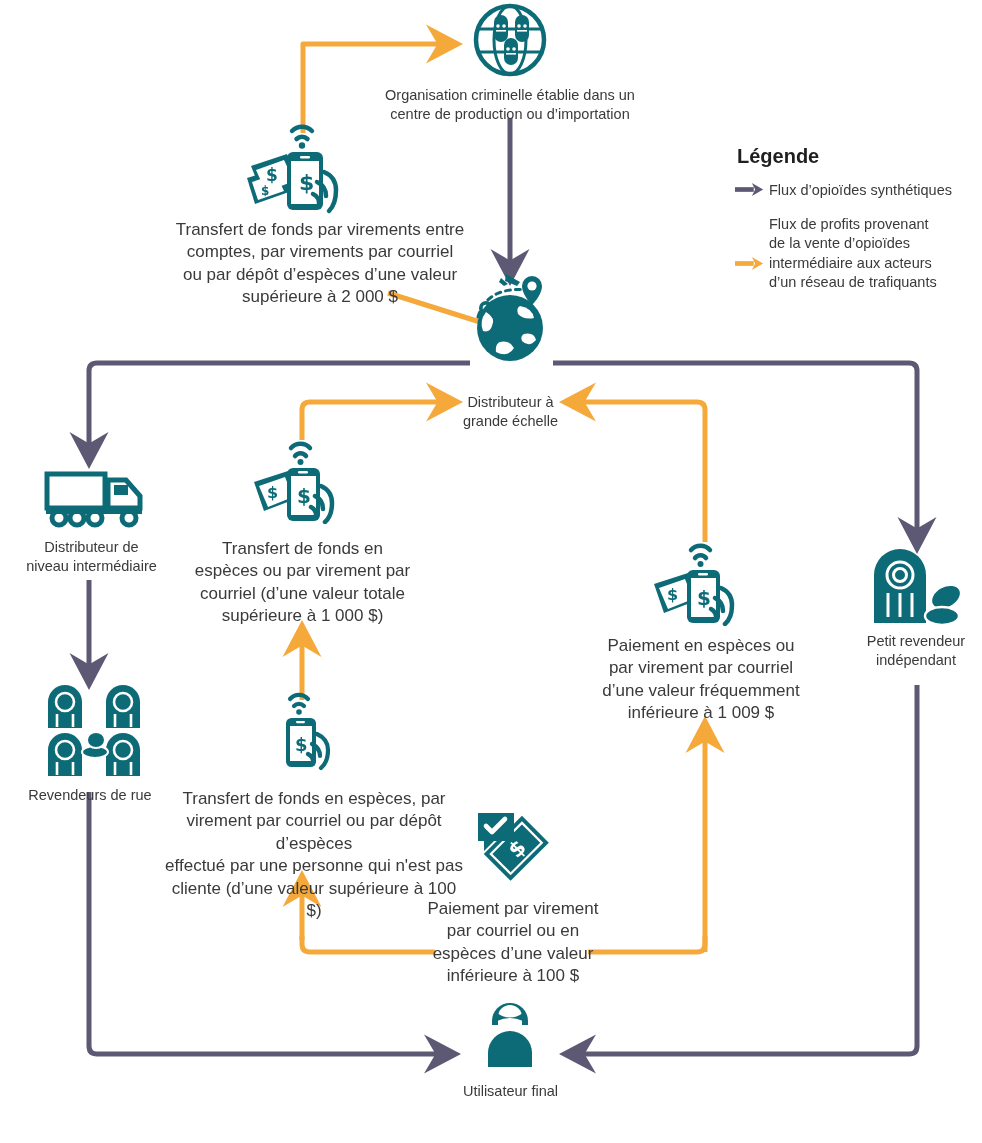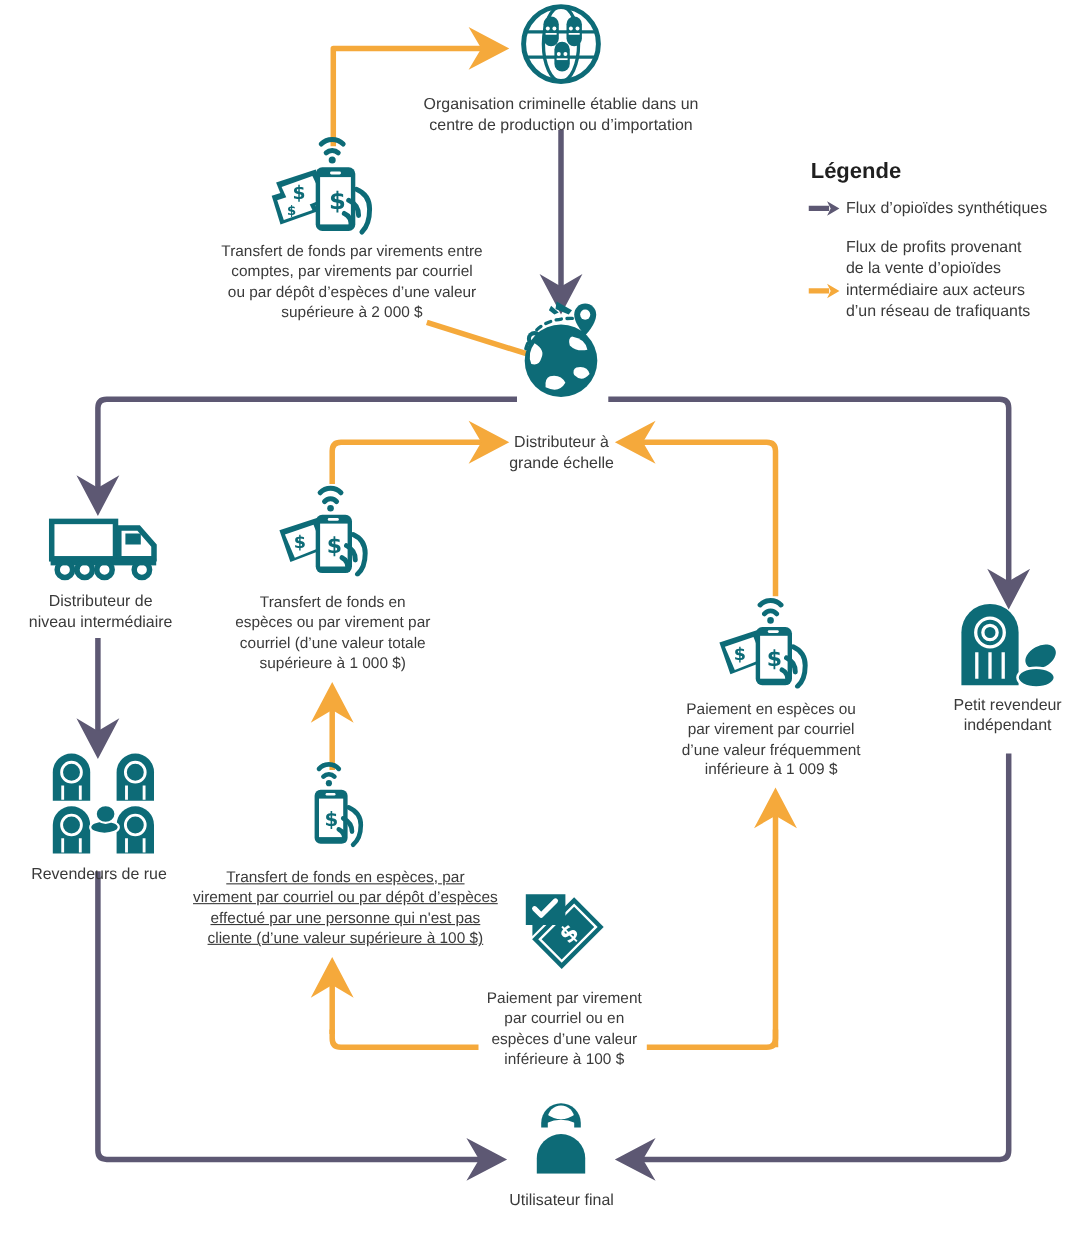--- a/index.html
+++ b/index.html
@@ -4,21 +4,21 @@
 <style>
   html,body{margin:0;padding:0;background:#ffffff;}
   body{
     width:982px;height:1143px;position:relative;overflow:hidden;
     font-family:"Liberation Sans","DejaVu Sans",sans-serif;
     color:#2d2d2d;
   }
   .canvas{position:absolute;left:0;top:0;width:982px;height:1143px;}
   svg.flow{position:absolute;left:0;top:0;width:982px;height:1143px;}
   .lbl{
-    position:absolute;text-align:center;font-size:14px;line-height:1.32;
+    position:absolute;text-align:center;font-size:17px;line-height:1.32;
     color:#3a3a3a;white-space:pre-line;
   }
   .node-lbl{font-size:14.5px;line-height:1.3;}
   .legend{position:absolute;left:735px;top:145px;width:230px;}
   .legend-title{font-size:20px;font-weight:bold;color:#1f1f1f;margin:0 0 12px 2px;}
   .legend-row{display:flex;align-items:center;margin-bottom:14px;}
   .legend-ico{width:34px;flex:0 0 34px;padding-top:2px;}
   .legend-txt{font-size:14.5px;line-height:1.33;color:#3a3a3a;white-space:pre-line;}
   .ico{position:absolute;}
 </style>
@@ -322,21 +322,21 @@
   <div class="lbl" style="left:595px;top:635px;width:212px;">Paiement en espèces ou
 par virement par courriel
 d’une valeur fréquemment
 inférieure à 1 009 $</div>
 
   <div class="lbl node-lbl" style="left:855px;top:632px;width:122px;">Petit revendeur
 indépendant</div>
 
   <div class="lbl node-lbl" style="left:14px;top:786px;width:152px;">Revendeurs de rue</div>
 
-  <div class="lbl" style="left:164px;top:788px;width:300px;text-decoration:underline;">Transfert de fonds en espèces, par
+  <div class="lbl" style="left:164px;top:788px;width:300px;">Transfert de fonds en espèces, par
 virement par courriel ou par dépôt d’espèces
 effectué par une personne qui n'est pas
 cliente (d’une valeur supérieure à 100 $)</div>
 
   <div class="lbl" style="left:424px;top:898px;width:178px;">Paiement par virement
 par courriel ou en
 espèces d’une valeur
 inférieure à 100 $</div>
 
   <div class="lbl node-lbl" style="left:428px;top:1082px;width:165px;">Utilisateur final</div>

